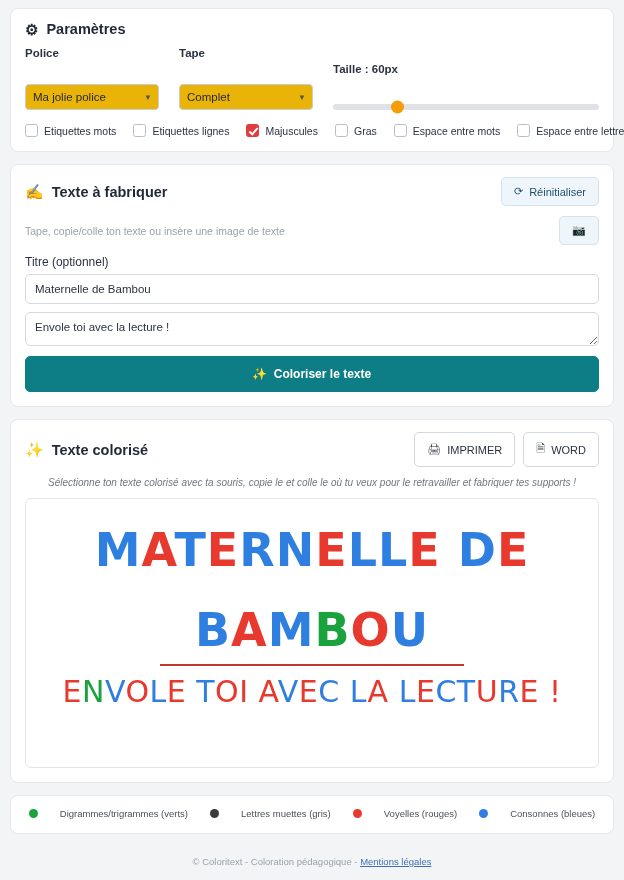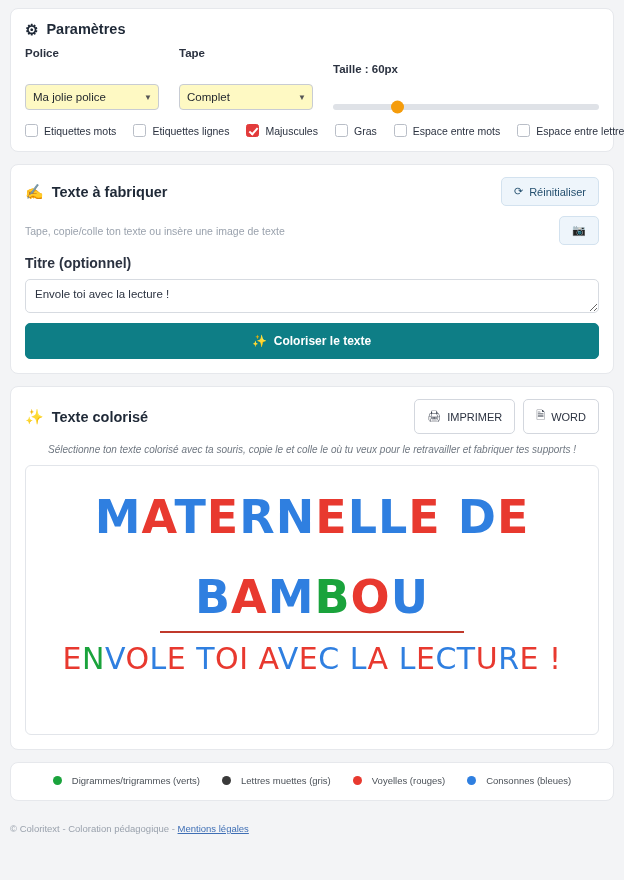--- a/index.html
+++ b/index.html
@@ -53,21 +53,21 @@
   .select-wrap { position: relative; }
   select.sel {
     appearance: none;
     -webkit-appearance: none;
     width: 134px;
     height: 26px;
     padding: 3px 22px 3px 7px;
     font-size: 11.5px;
     font-family: "Liberation Sans", sans-serif;
     color: #24292f;
-    background: #fef9c3;
+    background: #eab308;
     border: 1px solid #c8ccd4;
     border-radius: 4px;
   }
   .sel-caret {
     position: absolute;
     right: 7px; top: 50%;
     transform: translateY(-50%);
     font-size: 8px;
     color: #555;
     pointer-events: none;
@@ -167,22 +167,22 @@
     color: #9aa2ad;
   }
   .row-between {
     display: flex;
     align-items: center;
     justify-content: space-between;
     gap: 12px;
     margin-bottom: 10px;
   }
   .label-title {
-    font-size: 14px;
-    font-weight: bold;
+    font-size: 12px;
+    font-weight: normal;
     color: #2b3240;
     margin: 4px 0 5px 0;
   }
   input.text-input, textarea.text-input {
     width: 100%;
     font-size: 11.5px;
     font-family: "Liberation Sans", sans-serif;
     color: #2b3240;
     border: 1px solid #d7dbe1;
     border-radius: 5px;
@@ -234,24 +234,24 @@
 
   
   .legend {
     display: flex;
     align-items: center;
     justify-content: center;
     gap: 22px;
     font-size: 9.5px;
     color: #4b5158;
   }
-  .legend-item { display: flex; align-items: center; gap: 10px; }
+  .legend-item { display: flex; align-items: center; gap: 22px; }
   .dot { width: 9px; height: 9px; border-radius: 50%; display: inline-block; }
   .footer {
-    text-align: left;
+    text-align: center;
     font-size: 9.5px;
     color: #9aa2ad;
     padding: 10px 0 14px 0;
   }
   .footer a { color: #3f6fb5; }
 </style>
 </head>
 <body>
 
 <section class="card">
@@ -334,20 +334,21 @@
   </div>
 
   <div class="row-between">
     <span class="hint">Tape, copie/colle ton texte ou insère une image de texte</span>
     <button class="btn btn-soft">
       <span>📷</span>
     </button>
   </div>
 
   <div class="label-title">Titre (optionnel)</div>
+  <input class="text-input" type="text" value="Maternelle de Bambou" style="">
 
   <textarea class="text-input" placeholder="Envole toi avec la lecture !" style="">Envole toi avec la lecture !</textarea>
 
   <button class="btn btn-teal">
     <span>✨</span>
     <span>Coloriser le texte</span>
   </button>
 </section>
 
 <section class="card">

